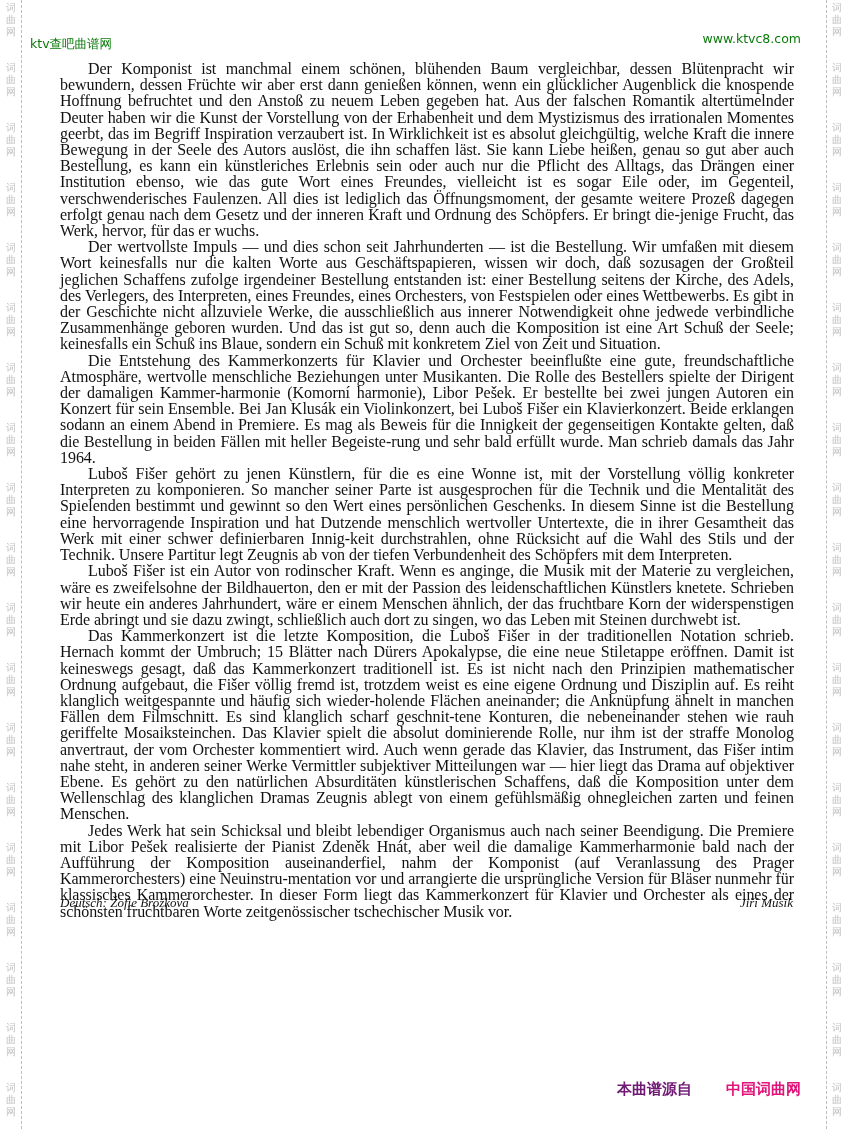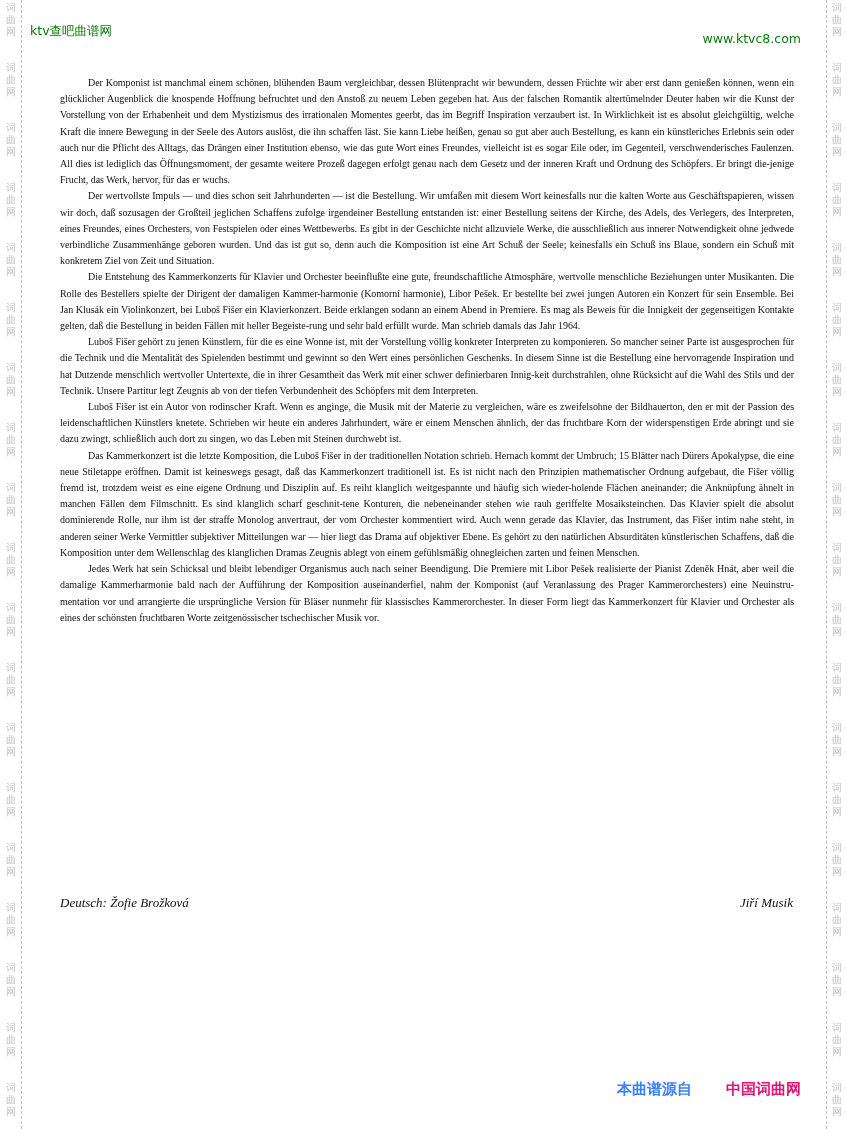--- a/index.html
+++ b/index.html
@@ -5,28 +5,28 @@
   html, body { margin:0; padding:0; background:#ffffff; }
   body { width:847px; height:1129px; position:relative; overflow:hidden; font-family:"Liberation Serif", "DejaVu Serif", serif; color:#111; }
   .margin-col { position:absolute; top:0; width:14px; height:1129px; }
   .margin-col.left { left:4px; }
   .margin-col.right { left:830px; }
   .margin-line { position:absolute; top:0; width:0; height:1129px; border-left:1px dashed #bdbdbd; }
   .margin-line.left { left:21px; }
   .margin-line.right { left:826px; }
   .wm-group { position:absolute; left:0; width:14px; font-family:"DejaVu Sans", sans-serif; font-size:10px; line-height:12px; color:#c4c4c4; text-align:center; }
   .wm-group span { display:block; }
-  .site-left { position:absolute; left:30px; top:23px; font-family:"DejaVu Sans", sans-serif; font-size:12.5px; color:#0a7a0a; }
+  .site-left { position:absolute; left:30px; top:36px; font-family:"DejaVu Sans", sans-serif; font-size:12.5px; color:#0a7a0a; }
   .site-right { position:absolute; right:46px; top:31px; font-family:"DejaVu Sans", sans-serif; font-size:12.5px; color:#0a7a0a; }
-  .content { position:absolute; left:60px; top:61px; width:734px; font-size:10px; line-height:16.2px; text-align:justify; letter-spacing:-0.05px;margin-top:14px; }
+  .content { position:absolute; left:60px; top:61px; width:734px; font-size:16px; line-height:16.2px; text-align:justify; letter-spacing:-0.05px; }
   .content p { margin:0; text-indent:28px; }
   .sig { position:absolute; top:895px; font-style:italic; font-size:13px;text-align:center; }
   .sig.left { left:60px; }
   .sig.right { right:54px; }
-  .footer-src { position:absolute; left:617px; top:1080px; font-family:"DejaVu Sans", sans-serif; font-weight:bold; font-size:15px; color:#3b82f6; }
+  .footer-src { position:absolute; left:617px; top:1080px; font-family:"DejaVu Sans", sans-serif; font-weight:bold; font-size:15px; color:#701a75; }
   .footer-site { position:absolute; left:726px; top:1080px; font-family:Liberation Sans, sans-serif; font-weight:bold; font-size:15px; color:#e0147a; }
 </style>
 </head>
 <body>
 
 <div class="margin-line left"></div>
 <div class="margin-line right"></div>
 
 <div class="margin-col left" id="wm-left">
     <div class="wm-group" style="top: 2px;">

